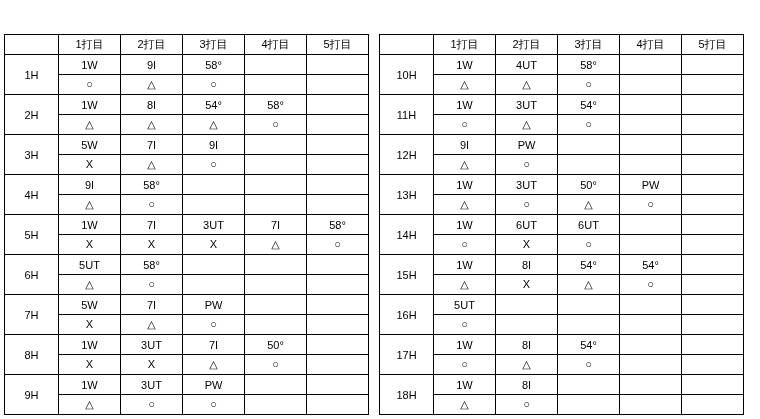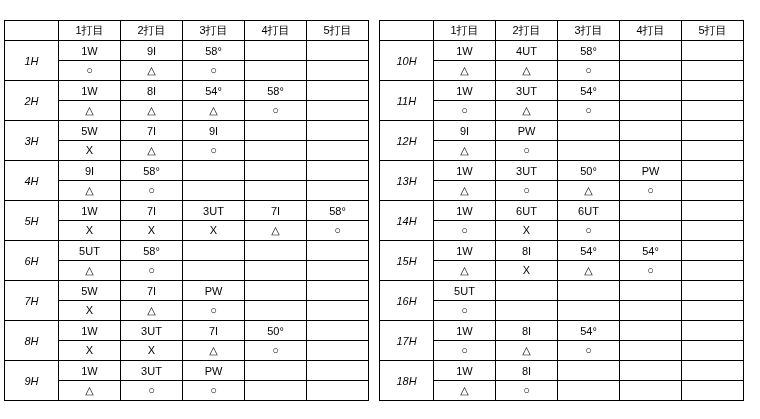--- a/index.html
+++ b/index.html
@@ -12,21 +12,21 @@
     height: 419px;
     font-family: "Liberation Sans", sans-serif;
     color: #000000;
     overflow: hidden;
   }
   .sheet {
     width: 760px;
     height: 419px;
     display: flex;
     flex-direction: row;
-    align-items: center;
+    align-items: flex-end;
     box-sizing: border-box;
     padding: 6px 12px 4px 4px;
   }
   table.score {
     border-collapse: collapse;
     table-layout: fixed;
     font-size: 11px;
   }
   table.score td, table.score th {
     border: 1px solid #000000;
@@ -37,21 +37,20 @@
     font-weight: normal;
     font-size: 11px;
     height: 20px;
     box-sizing: border-box;
   }
   .col-hole { width: 54px; }
   .col-shot { width: 62px; }
   .hdr-blank { border: 1px solid #000000; }
   .hole-cell {
     font-size: 11.5px;
-    font-style: italic;
   }
   .row-club td, .row-mark td {
     height: 20px;
   }
   .gap {
     width: 10px;
     flex: 0 0 10px;
     border: none;
   }
   .mark-maru, .mark-sankaku, .mark-batsu {

